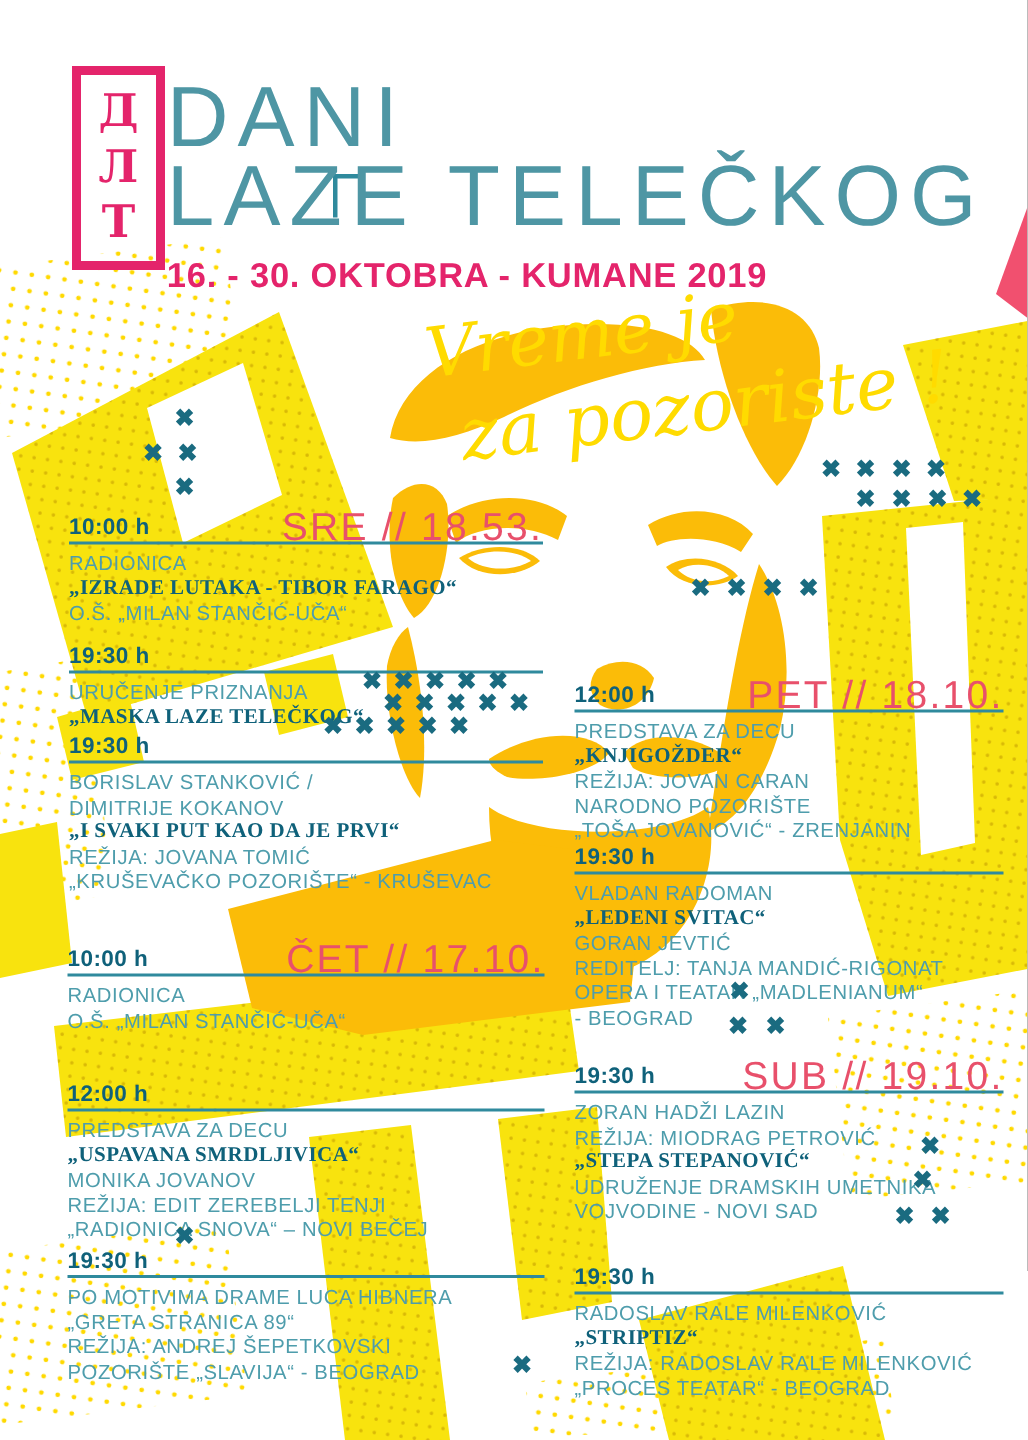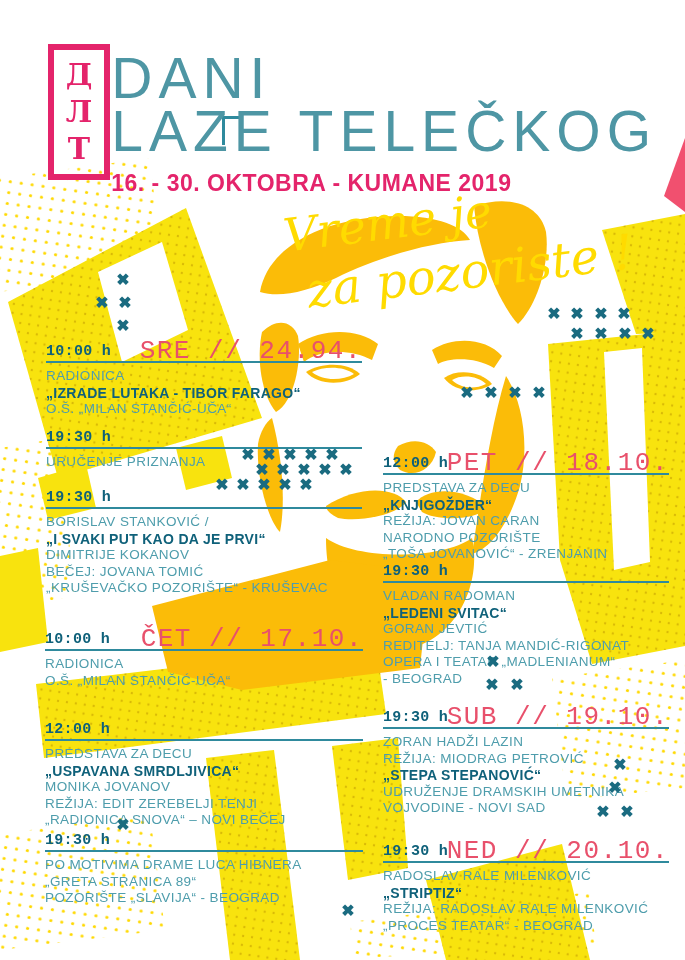--- a/index.html
+++ b/index.html
@@ -39,30 +39,30 @@
   .tagline.l2{left:306px; top:243px; font-size:48px; transform:rotate(-7deg);}
 
   
   .bracket{position:absolute; left:222px; top:116px; width:16px; height:26px;
     border-left:3px solid #2F8A9D; border-top:3px solid #2F8A9D; z-index:2;}
 
   
   .event{position:absolute; z-index:2;}
   .event-head{
     position:relative; height:21px; border-bottom:2px solid #2F8A9D;
-    display:flex; align-items:flex-end;font-family:Liberation Mono, monospace;
+    display:flex; align-items:flex-end;
   }
   .time{font-size:15px; font-weight:700; color:#0F617A; letter-spacing:.3px; line-height:18px;}
   .day{
     position:absolute; right:0; bottom:-4px; font-size:26px; font-weight:300;
     color:#E8506B; letter-spacing:1.5px; line-height:28px; white-space:nowrap;
   }
   .ev-body{margin-top:5px;}
   .ln{font-size:13.5px; line-height:16.5px; color:#4E9DAC; letter-spacing:.4px; white-space:nowrap;}
-  .ln.bold{font-size:14px; font-weight:700; color:#0F617A; letter-spacing:.3px;}
+  .ln.bold{font-size:14px; font-weight:700; color:#0F617A; letter-spacing:.3px;font-family:Liberation Serif, serif;}
 
   
   .x{position:absolute; z-index:2; color:#1A6B80; font-size:16px; font-weight:700;
      line-height:16px; width:16px; text-align:center;}
   .x::before{content:"✖";}
 </style>
 </head>
 <body>
 
 <div id="poster">
@@ -151,45 +151,46 @@
     <div class="title-line">LAZE TELEČKOG</div>
     <div class="subtitle">16. - 30. OKTOBRA - KUMANE 2019</div>
   </div>
 
   <div class="tagline l1">Vreme je</div>
   <div class="tagline l2">za pozoriste !</div>
 
   <div class="event" style="left:46px;top:340px;width:316px;">
     <div class="event-head">
         <span class="time">10:00 h</span>
-        <span class="day">SRE // 24.94.</span>
+        <span class="day">SRE // 18.53.</span>
       </div>
     <div class="ev-body">
         <div class="ln">RADIONICA</div>
         <div class="ln bold">„IZRADE LUTAKA - TIBOR FARAGO“</div>
         <div class="ln">O.Š. „MILAN STANČIĆ-UČA“</div>
       </div>
   </div>
   <div class="event" style="left:46px;top:426px;width:316px;">
     <div class="event-head">
         <span class="time">19:30 h</span>
       </div>
     <div class="ev-body">
         <div class="ln">URUČENJE PRIZNANJA</div>
+        <div class="ln bold">„MASKA LAZE TELEČKOG“</div>
       </div>
   </div>
   <div class="event" style="left:46px;top:486px;width:316px;">
     <div class="event-head">
         <span class="time">19:30 h</span>
       </div>
     <div class="ev-body">
         <div class="ln">BORISLAV STANKOVIĆ /</div>
+        <div class="ln">DIMITRIJE KOKANOV</div>
         <div class="ln bold">„I SVAKI PUT KAO DA JE PRVI“</div>
-        <div class="ln">DIMITRIJE KOKANOV</div>
-        <div class="ln">BEČEJ: JOVANA TOMIĆ</div>
+        <div class="ln">REŽIJA: JOVANA TOMIĆ</div>
         <div class="ln">„KRUŠEVAČKO POZORIŠTE“ - KRUŠEVAC</div>
       </div>
   </div>
   <div class="event" style="left:45px;top:628px;width:318px;">
     <div class="event-head">
         <span class="time">10:00 h</span>
         <span class="day">ČET // 17.10.</span>
       </div>
     <div class="ev-body">
         <div class="ln">RADIONICA</div>
@@ -208,20 +209,21 @@
         <div class="ln">„RADIONICA SNOVA“ – NOVI BEČEJ</div>
       </div>
   </div>
   <div class="event" style="left:45px;top:829px;width:318px;">
     <div class="event-head">
         <span class="time">19:30 h</span>
       </div>
     <div class="ev-body">
         <div class="ln">PO MOTIVIMA DRAME LUCA HIBNERA</div>
         <div class="ln">„GRETA STRANICA 89“</div>
+        <div class="ln">REŽIJA: ANDREJ ŠEPETKOVSKI</div>
         <div class="ln">POZORIŠTE „SLAVIJA“ - BEOGRAD</div>
       </div>
   </div>
   <div class="event" style="left:383px;top:452px;width:286px;">
     <div class="event-head">
         <span class="time">12:00 h</span>
         <span class="day">PET // 18.10.</span>
       </div>
     <div class="ev-body">
         <div class="ln">PREDSTAVA ZA DECU</div>
@@ -253,21 +255,20 @@
         <div class="ln">ZORAN HADŽI LAZIN</div>
         <div class="ln">REŽIJA: MIODRAG PETROVIĆ</div>
         <div class="ln bold">„STEPA STEPANOVIĆ“</div>
         <div class="ln">UDRUŽENJE DRAMSKIH UMETNIKA</div>
         <div class="ln">VOJVODINE - NOVI SAD</div>
       </div>
   </div>
   <div class="event" style="left:383px;top:840px;width:286px;">
     <div class="event-head">
         <span class="time">19:30 h</span>
-        <span class="day">NED // 20.10.</span>
       </div>
     <div class="ev-body">
         <div class="ln">RADOSLAV RALE MILENKOVIĆ</div>
         <div class="ln bold">„STRIPTIZ“</div>
         <div class="ln">REŽIJA: RADOSLAV RALE MILENKOVIĆ</div>
         <div class="ln">„PROCES TEATAR“ - BEOGRAD</div>
       </div>
   </div>
 
   <span class="x" style="left:115px;top:272px;"></span>

